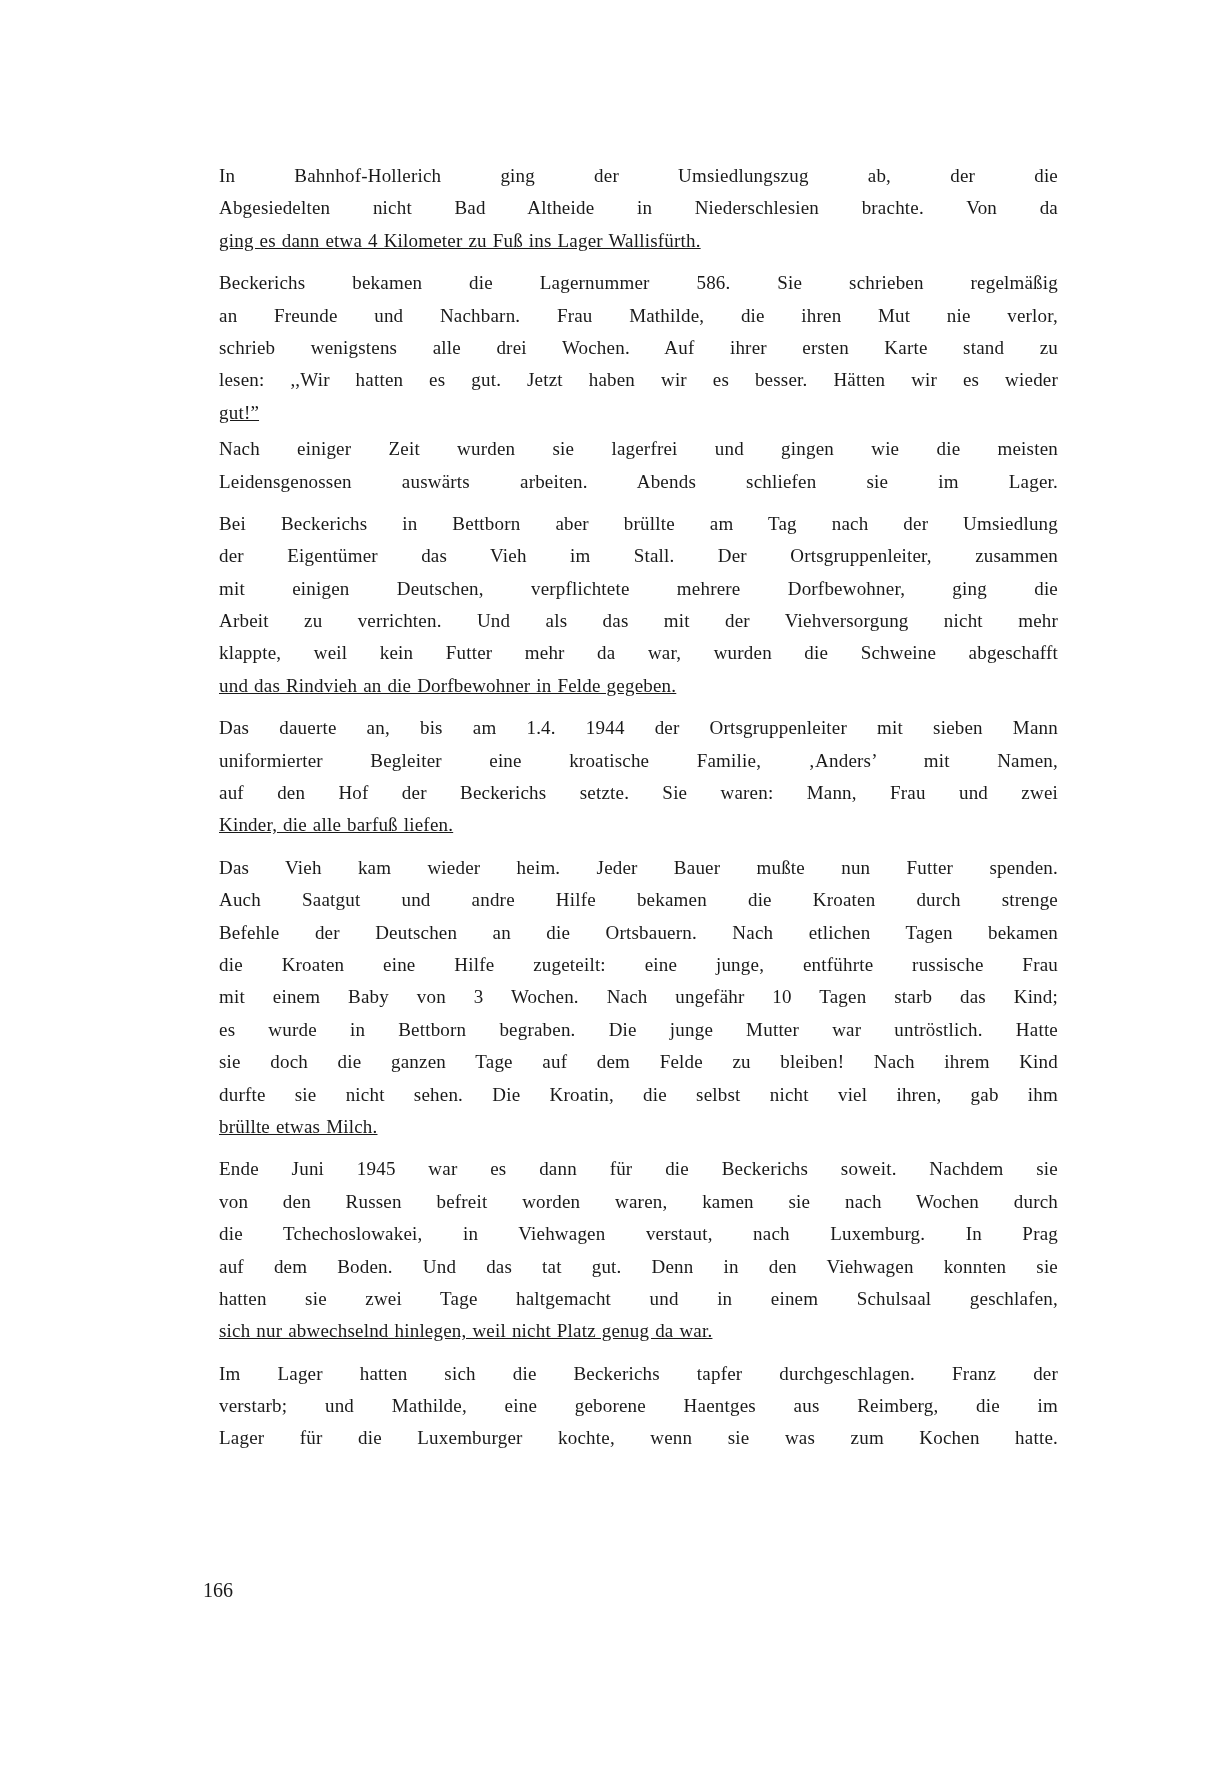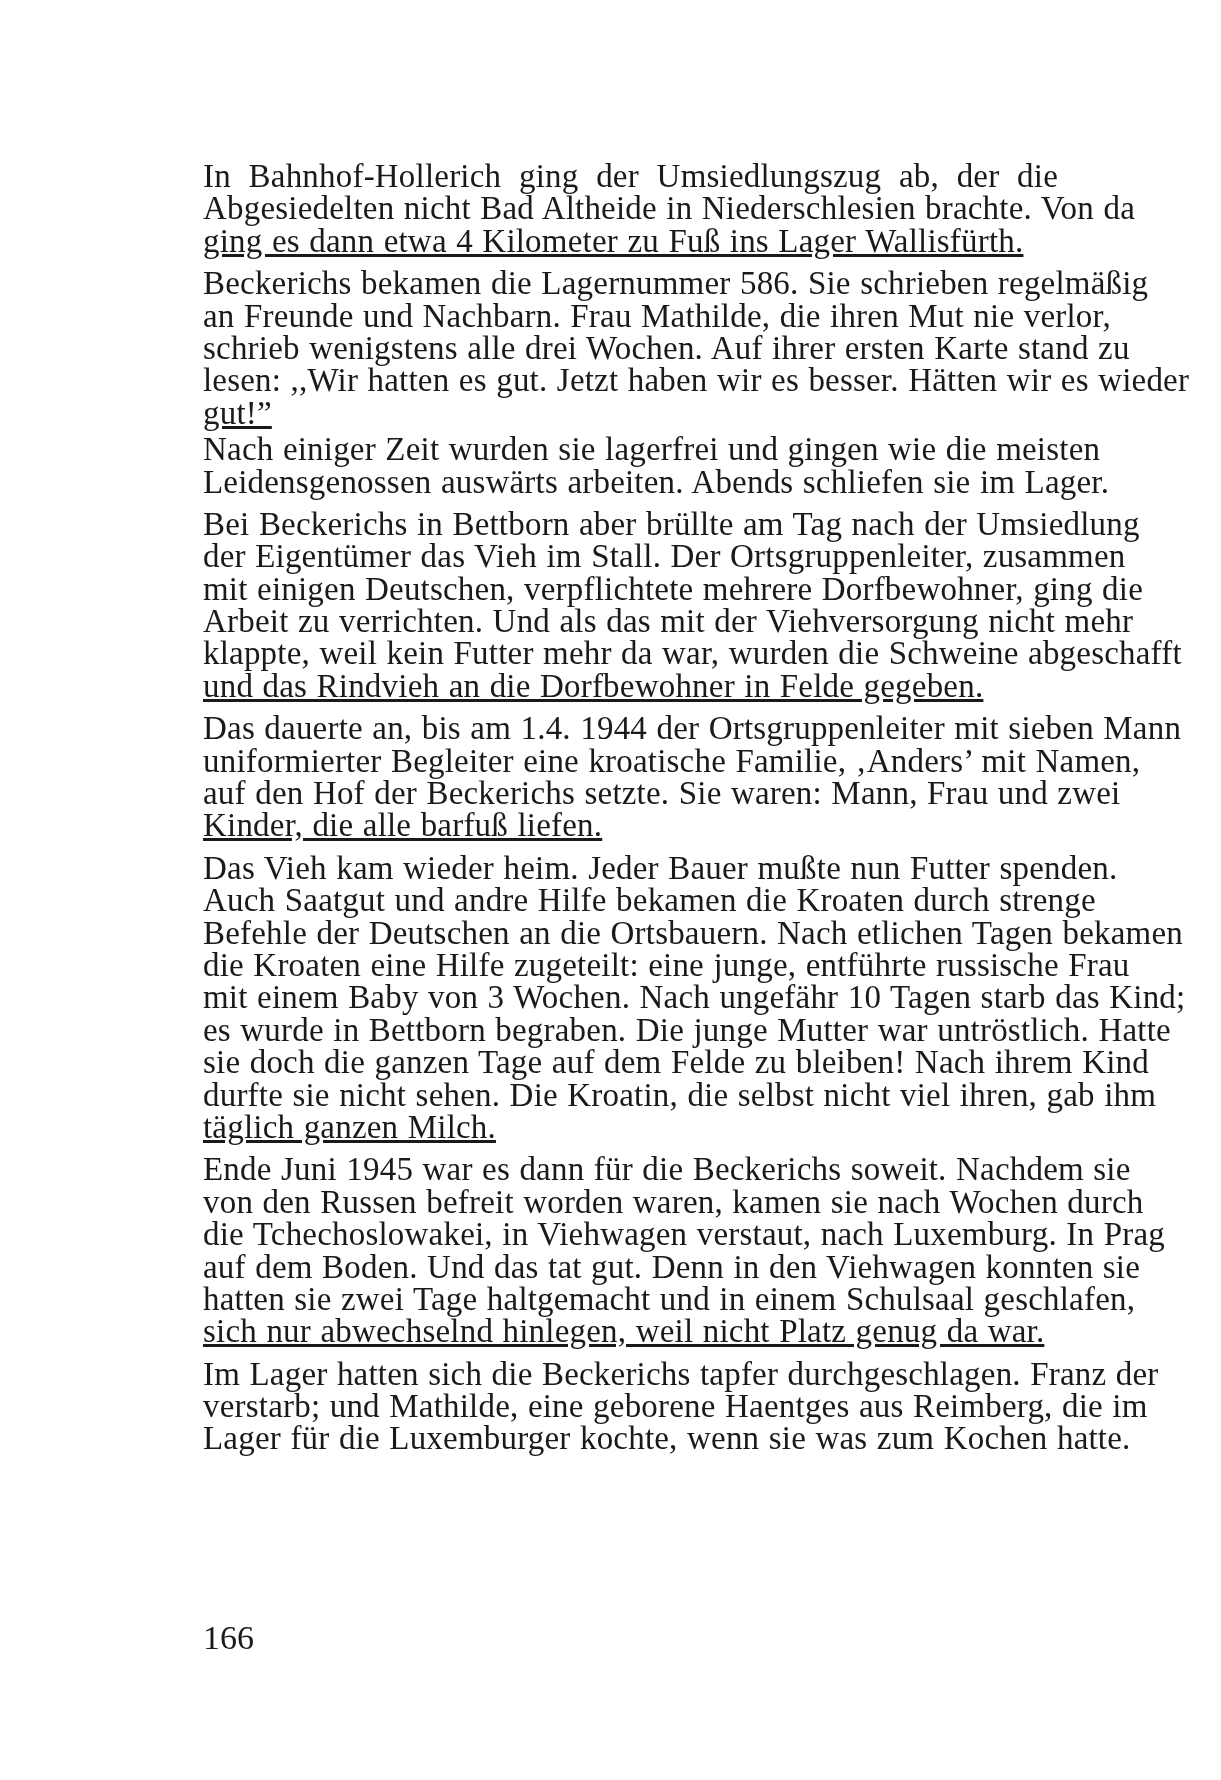--- a/index.html
+++ b/index.html
@@ -15,46 +15,45 @@
       font-family: "Liberation Serif", "DejaVu Serif", serif;
       color: #1a1a1a;
     }
     .page {
       position: absolute;
       left: 203px;
       top: 160px;
       width: 855px;
     }
     .para {
-      font-size: 33px;
+      font-size: 19px;
       line-height: 32.4px;
       text-align: justify;
-      margin: 0 0 10px 0;
+      margin: 0 0 10px 16px;
       letter-spacing: 0.2px;
       word-spacing: 1px;
     }
     .para .line {
       display: block;
       text-align: justify;
       text-align-last: justify;
       white-space: nowrap;
       height: 32.4px;
     }
     .para .line.last {
       text-align-last: left;
       text-decoration: underline;
     }
     .page-number {
       position: absolute;
       left: 203px;
       top: 1575px;
-      font-size: 34px;
+      font-size: 20px;
       line-height: 30px;
       color: #1a1a1a;
-      margin-top: 48px;
     }
   </style>
 </head>
 <body>
 
 <div class="page">
 
   <p class="para">
     <span class="line">In Bahnhof-Hollerich ging der Umsiedlungszug ab, der die</span>
     <span class="line">Abgesiedelten nicht Bad Altheide in Niederschlesien brachte. Von da</span>
@@ -92,21 +91,21 @@
 
   <p class="para">
     <span class="line">Das Vieh kam wieder heim. Jeder Bauer mußte nun Futter spenden.</span>
     <span class="line">Auch Saatgut und andre Hilfe bekamen die Kroaten durch strenge</span>
     <span class="line">Befehle der Deutschen an die Ortsbauern. Nach etlichen Tagen bekamen</span>
     <span class="line">die Kroaten eine Hilfe zugeteilt: eine junge, entführte russische Frau</span>
     <span class="line">mit einem Baby von 3 Wochen. Nach ungefähr 10 Tagen starb das Kind;</span>
     <span class="line">es wurde in Bettborn begraben. Die junge Mutter war untröstlich. Hatte</span>
     <span class="line">sie doch die ganzen Tage auf dem Felde zu bleiben! Nach ihrem Kind</span>
     <span class="line">durfte sie nicht sehen. Die Kroatin, die selbst nicht viel ihren, gab ihm</span>
-    <span class="line last">täglich ganzen Milch.</span>
+    <span class="line last">brüllte etwas Milch.</span>
   </p>
 
   <p class="para">
     <span class="line">Ende Juni 1945 war es dann für die Beckerichs soweit. Nachdem sie</span>
     <span class="line">von den Russen befreit worden waren, kamen sie nach Wochen durch</span>
     <span class="line">die Tchechoslowakei, in Viehwagen verstaut, nach Luxemburg. In Prag</span>
     <span class="line">auf dem Boden. Und das tat gut. Denn in den Viehwagen konnten sie</span>
     <span class="line">hatten sie zwei Tage haltgemacht und in einem Schulsaal geschlafen,</span>
     <span class="line last">sich nur abwechselnd hinlegen, weil nicht Platz genug da war.</span>
   </p>

